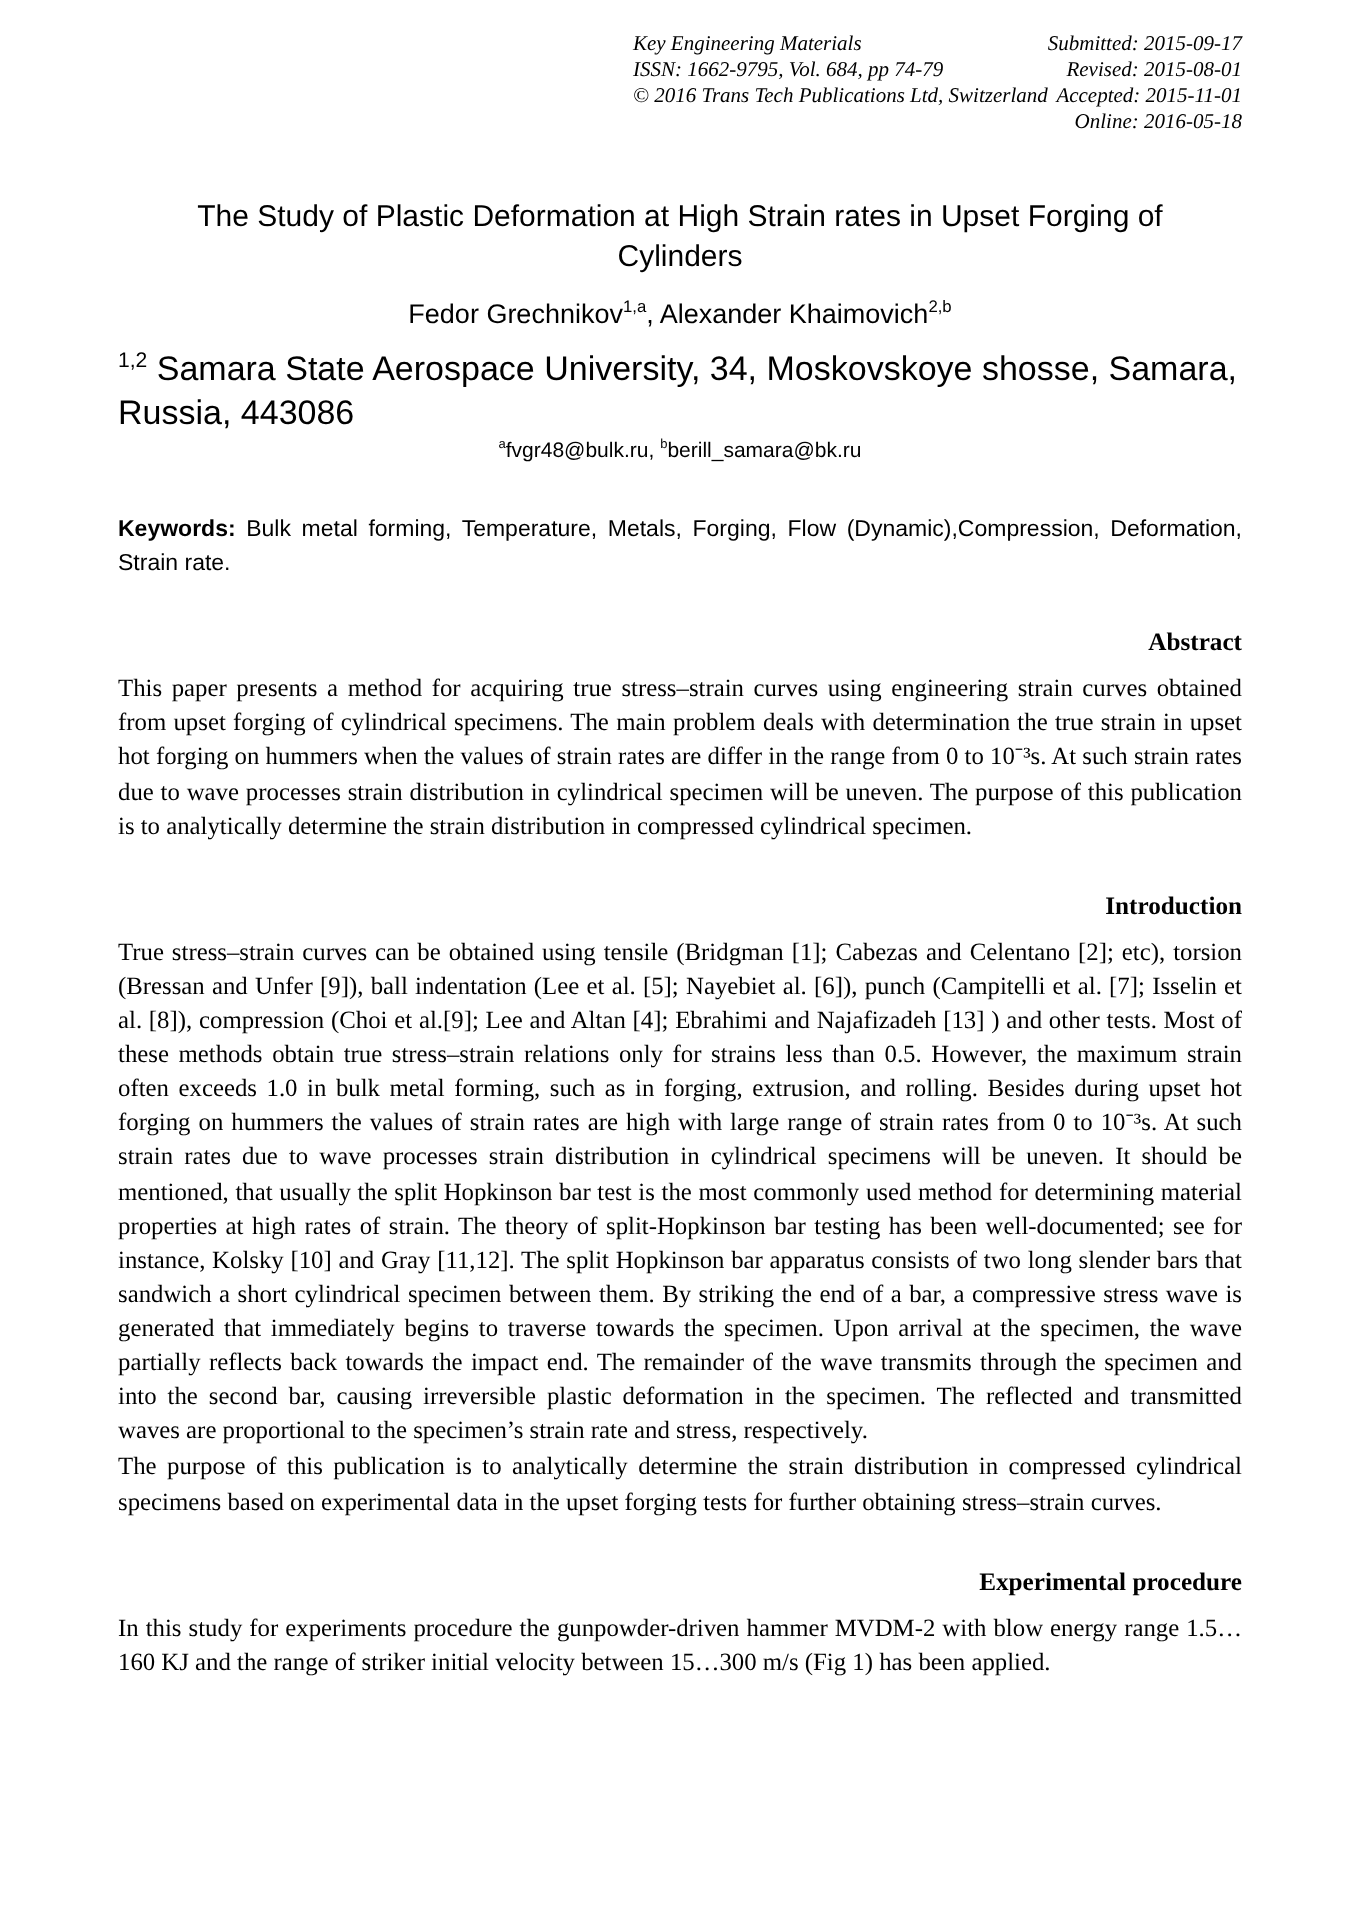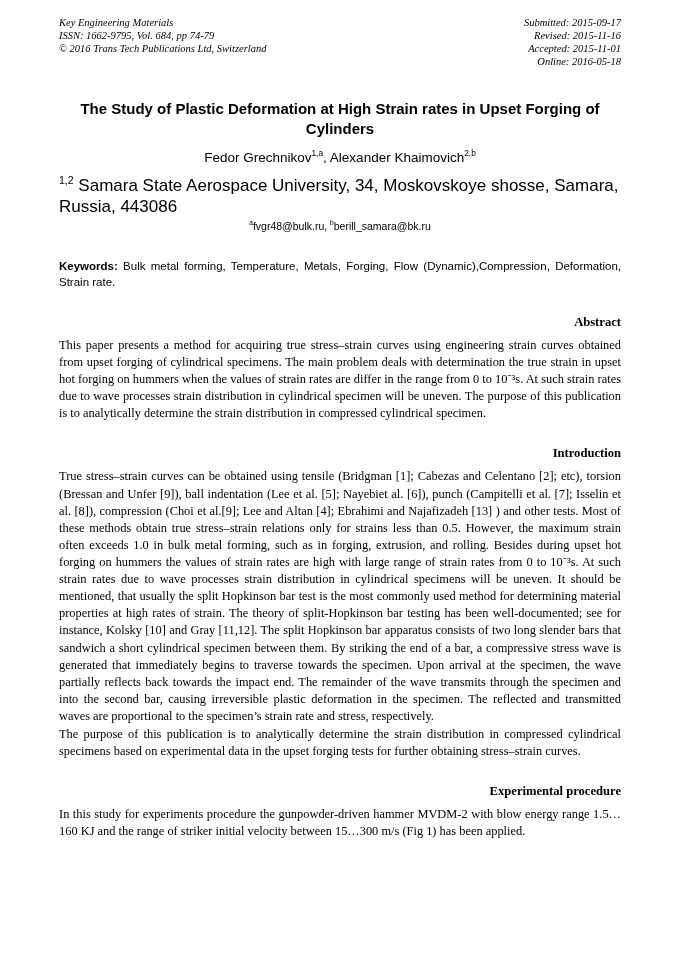--- a/index.html
+++ b/index.html
@@ -9,33 +9,33 @@
     margin:0 auto;
     background:#ffffff;
     box-sizing:border-box;
     padding:16px 57px 20px 59px;
     font-family:"Liberation Serif", serif;
     color:#000;
     overflow:hidden;
   }
   .hdr {
     display:flex;
-    justify-content:space-between;
+    justify-content:flex-end;
     font-style:italic;
     font-size:10.5px;
     line-height:1.25;
   }
   .hdr-left { text-align:left; }
   .hdr-right { text-align:right; }
   .title {
     margin:30px auto 0 auto;
     max-width:545px;
     text-align:center;
     font-family:"Liberation Sans", sans-serif;
-    font-weight:bold;
+    font-weight:normal;
     font-size:15px;
     line-height:1.35;
   }
   .authors {
     margin-top:9px;
     text-align:center;
     font-family:"Liberation Sans", sans-serif;
     font-size:13.5px;
   }
   .authors sup, .affil sup, .emails sup { font-size:62%; }
@@ -81,21 +81,21 @@
 <div class="page">
 
   <div class="hdr">
     <div class="hdr-left">
       <div>Key Engineering Materials</div>
       <div>ISSN: 1662-9795, Vol. 684, pp 74-79</div>
       <div>© 2016 Trans Tech Publications Ltd, Switzerland</div>
     </div>
     <div class="hdr-right">
       <div>Submitted: 2015-09-17</div>
-      <div>Revised: 2015-11-16</div>
+      <div>Revised: 2015-08-01</div>
       <div>Accepted: 2015-11-01</div>
       <div>Online: 2016-05-18</div>
     </div>
   </div>
 
   <div class="title">The Study of Plastic Deformation at High Strain rates in Upset Forging of Cylinders</div>
 
   <div class="authors"><span>Fedor Grechnikov</span><sup>1,a</sup><span>, </span><span>Alexander Khaimovich</span><sup>2,b</sup></div>
 
   <div class="affil"><sup>1,2</sup><span> Samara State Aerospace University, 34, Moskovskoye shosse, Samara, Russia, 443086</span></div>

